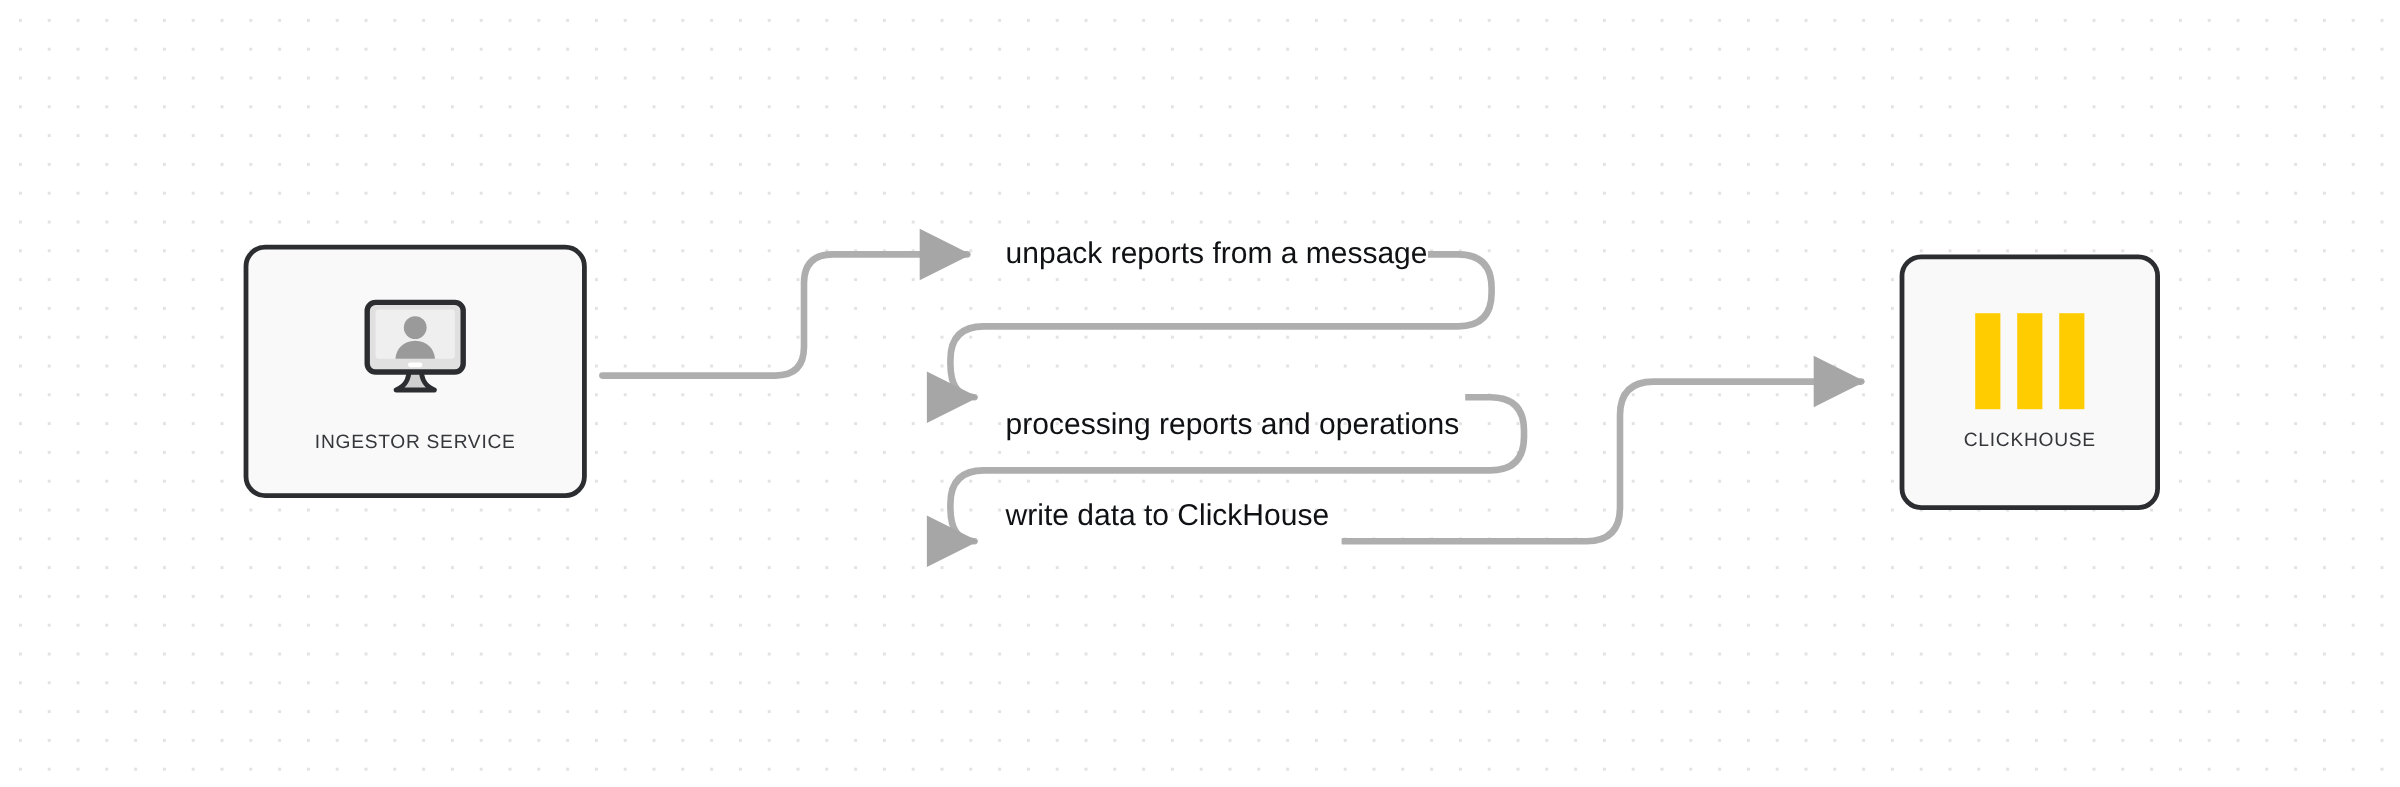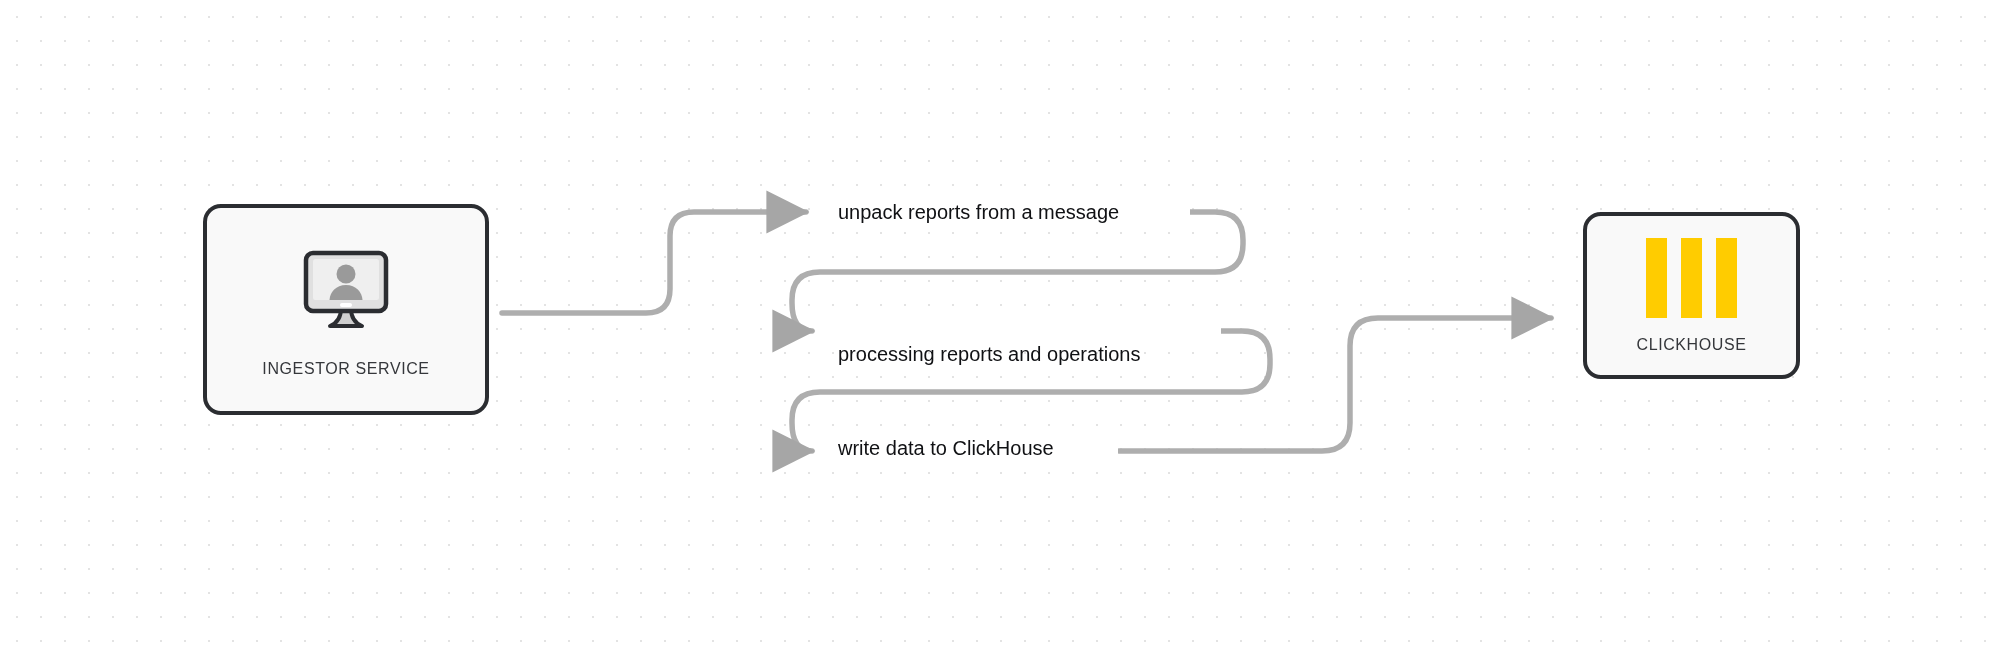--- a/index.html
+++ b/index.html
@@ -51,38 +51,38 @@
     height: 211px;
   }
   #node-ingestor .node-icon {
     margin-top: 6px;
     margin-bottom: 16px;
   }
   #node-clickhouse {
     left: 1583px;
     top: 212px;
     width: 217px;
-    height: 167px;
+    height: 213px;
   }
   #node-clickhouse .node-icon {
     margin-bottom: 18px;
   }
   .ch-bars {
     display: flex;
     gap: 14px;
     align-items: flex-end;
   }
   .ch-bar {
     width: 21px;
     height: 80px;
     background: #ffcc00;
   }
   .edge-label {
     position: absolute;
-    font-size: 20px;
+    font-size: 25px;
     color: #101114;
     white-space: nowrap;
     transform: translateY(-50%);
     background: transparent;
     padding: 0 7px;
   }
   .label-mask {
     position: absolute;
     background: #ffffff;
     transform: translateY(-50%);
@@ -168,15 +168,15 @@
     <div class="node-label">CLICKHOUSE</div>
   </div>
 
   <div class="label-mask" style="left:824px; top:212px; width:366px; height:34px;"></div>
   <div class="edge-label" style="left:831px; top:212px;">unpack reports from a message</div>
 
   <div class="label-mask" style="left:824px; top:331px; width:397px; height:34px;"></div>
   <div class="edge-label" style="left:831px; top:331px;margin-top:23px;">processing reports and operations</div>
 
   <div class="label-mask" style="left:824px; top:451px; width:294px; height:34px;"></div>
-  <div class="edge-label" style="left:831px; top:448px;">write data to ClickHouse</div>
+  <div class="edge-label" style="left:831px; top:430px;">write data to ClickHouse</div>
 
 </div>
 
 </body></html>

